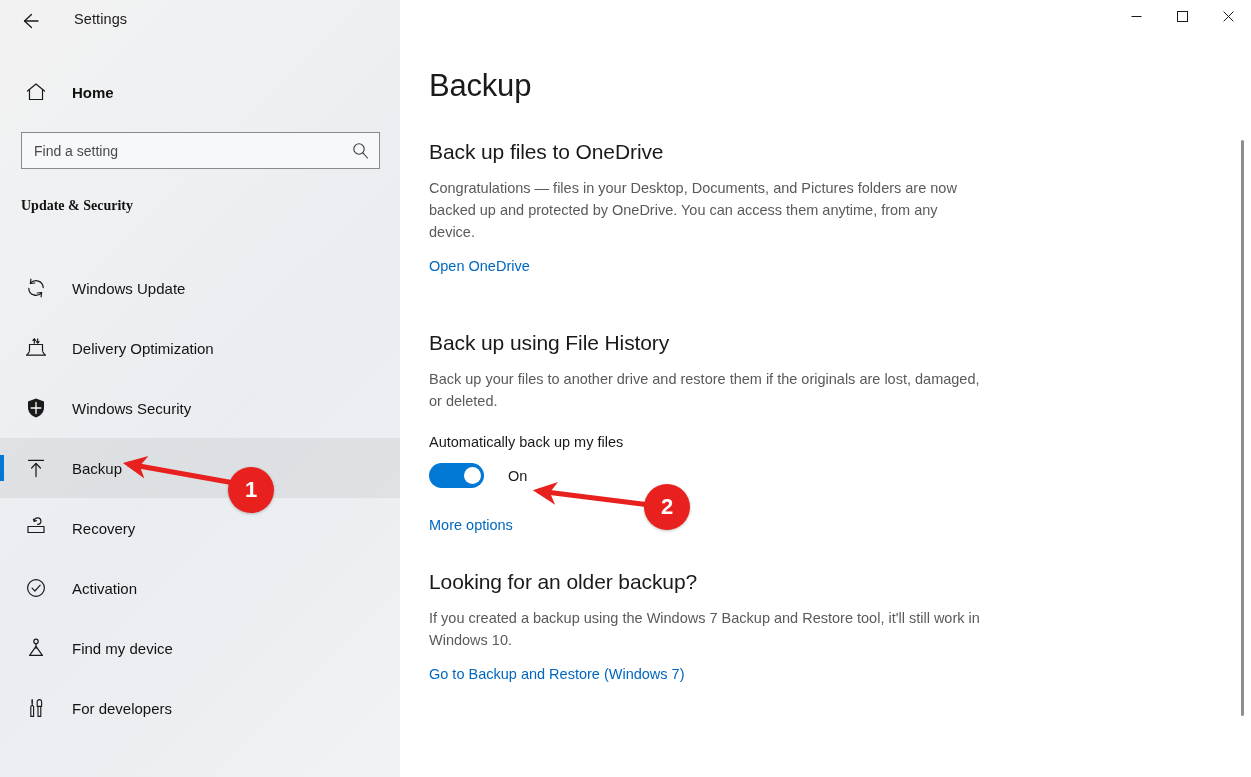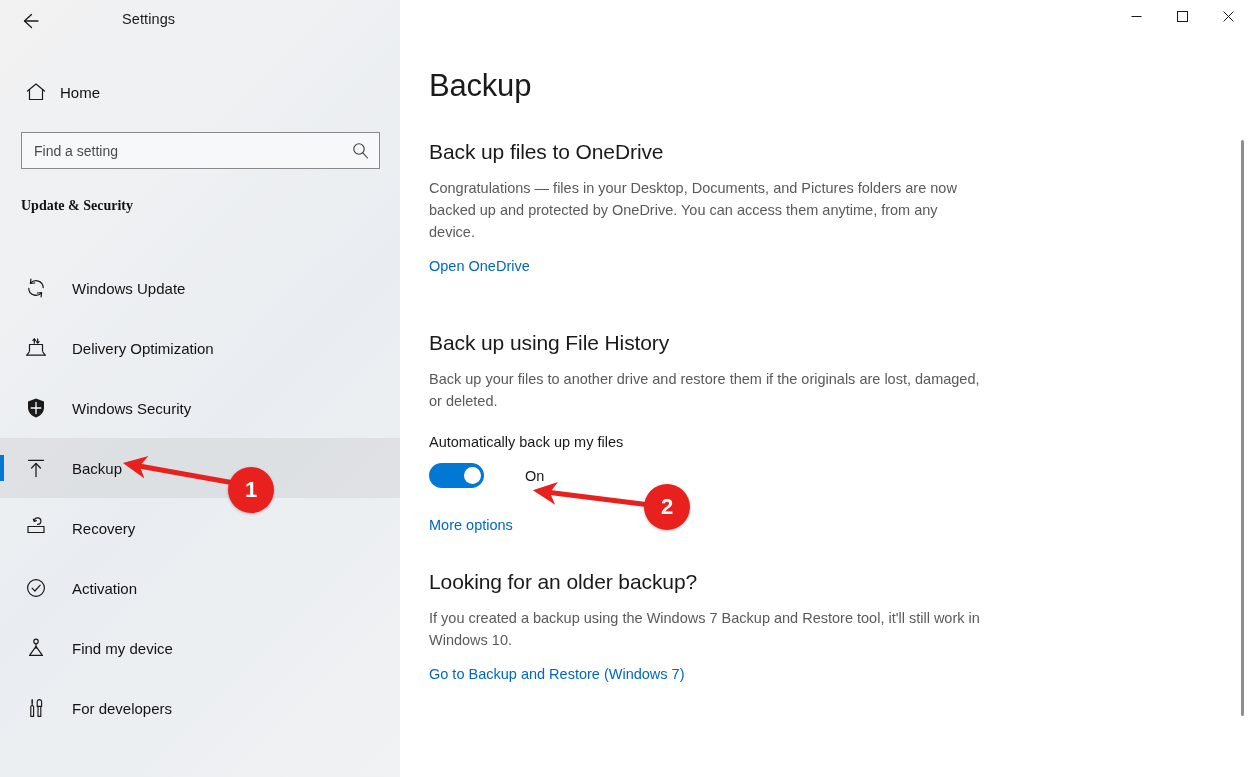--- a/index.html
+++ b/index.html
@@ -33,21 +33,20 @@
     width: 44px; height: 38px;
     display: flex; align-items: center; justify-content: center;
   }
   .back-button svg { display: block; }
   .app-title {
     position: absolute;
     left: 74px; top: 11px;
     font-size: 14.5px;
     color: #1a1a1a;
     letter-spacing: 0.1px;
-    margin-left: 48px;
   }
   .wincontrols {
     position: absolute;
     top: 0; right: 0;
     display: flex;
     height: 32px;
   }
   .wc {
     width: 46px; height: 32px;
     display: flex; align-items: center; justify-content: center;
@@ -72,21 +71,22 @@
     display: flex; align-items: center;
   }
   .home-icon {
     width: 48px;
     display: flex; align-items: center; justify-content: center;
     margin-left: 12px;
   }
   .home-label {
     font-size: 15px;
     color: #111;
-    margin-left: 0;
+    margin-left: 12px;
+    font-weight: bold;
   }
 
   .searchbox {
     position: absolute;
     left: 21px; top: 132px;
     width: 359px; height: 37px;
     background: #f7f8f9;
     border: 1px solid #8a8a8a;
     display: flex; align-items: center;
   }
@@ -196,21 +196,20 @@
 
   .sub-label {
     font-size: 14.5px;
     color: #1a1a1a;
     margin-top: 0;
   }
   .toggle-row {
     display: flex;
     align-items: center;
     margin-top: 13px;
-    gap: 17px;
   }
   .toggle {
     width: 55px; height: 25px;
     border-radius: 13px;
     background: #0078d4;
     position: relative;
     cursor: pointer;
     flex-shrink: 0;
   }
   .toggle .knob {

